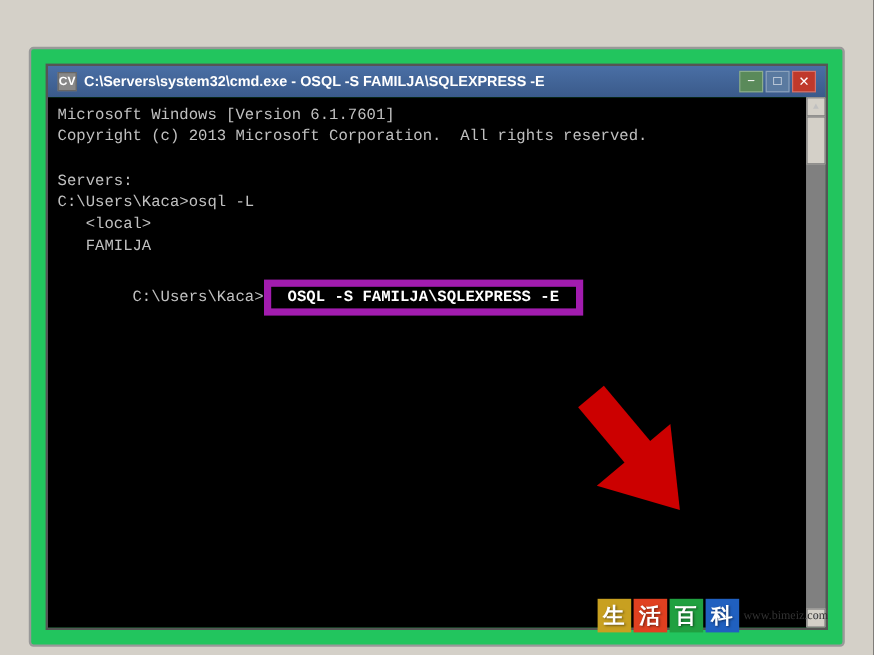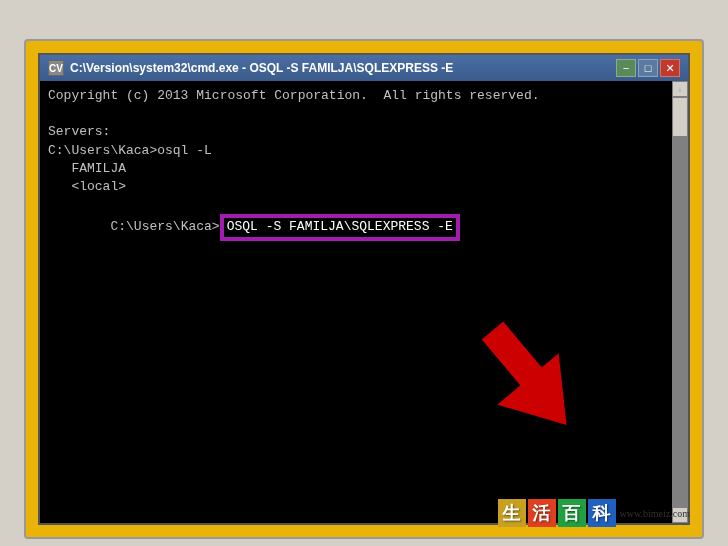--- a/index.html
+++ b/index.html
@@ -9,21 +9,21 @@
       background: #d4d0c8;
       display: flex;
       align-items: center;
       justify-content: center;
       font-family: Arial, sans-serif;
       overflow: hidden;
     }
     .outer-container {
       width: 680px;
       height: 500px;
-      background: #eab308;
+      background: #22c55e;
       border: 2px solid #999;
       border-radius: 4px;
       padding: 12px;
       position: relative;
       display: flex;
       flex-direction: column;
       margin-top: 32px;
     }
     .window-wrapper {
       flex: 1;
@@ -93,23 +93,24 @@
       overflow: hidden;
       position: relative;
     }
     .terminal-line {
       line-height: 1.4;
       white-space: pre;
     }
     .highlight-box {
       display: inline-block;
       background: #000;
-      border: 4px solid #a21caf;
-      color: #fff;
-      padding: 0 3px;
+      border: 6px solid #a21caf;
+      color: #fff;
+      padding: 0 14px;
+      font-weight: bold;
     }
     .scrollbar {
       position: absolute;
       right: 0;
       top: 0;
       bottom: 0;
       width: 16px;
       background: #c0c0c0;
       display: flex;
       flex-direction: column;
@@ -183,36 +184,37 @@
   </style>
 </head>
 <body>
 
 <div class="outer-container">
   <div class="window-wrapper">
 
     <div class="title-bar">
       <div class="title-bar-left">
         <div class="title-bar-icon">CV</div>
-        <span class="title-bar-text">C:\Version\system32\cmd.exe - OSQL -S FAMILJA\SQLEXPRESS -E</span>
+        <span class="title-bar-text">C:\Servers\system32\cmd.exe - OSQL -S FAMILJA\SQLEXPRESS -E</span>
       </div>
       <div class="title-bar-buttons">
         <div class="tb-btn minimize">−</div>
         <div class="tb-btn maximize">□</div>
         <div class="tb-btn close">✕</div>
       </div>
     </div>
 
     <div class="terminal-area">
+      <div class="terminal-line">Microsoft Windows [Version 6.1.7601]</div>
       <div class="terminal-line">Copyright (c) 2013 Microsoft Corporation.  All rights reserved.</div>
       <div class="terminal-line">&nbsp;</div>
       <div class="terminal-line">Servers:</div>
       <div class="terminal-line">C:\Users\Kaca&gt;osql -L</div>
+      <div class="terminal-line">   &lt;local&gt;</div>
       <div class="terminal-line">   FAMILJA</div>
-      <div class="terminal-line">   &lt;local&gt;</div>
       <div class="terminal-line">
         <span>C:\Users\Kaca&gt;</span><span class="highlight-box">OSQL -S FAMILJA\SQLEXPRESS -E</span>
       </div>
 
       <div class="arrow-container">
         <svg class="red-arrow" viewBox="0 0 160 160" xmlns="http://www.w3.org/2000/svg">
 
           <g transform="rotate(-40, 80, 80)">
 
             <rect x="70" y="20" width="28" height="90" fill="#cc0000"></rect>

